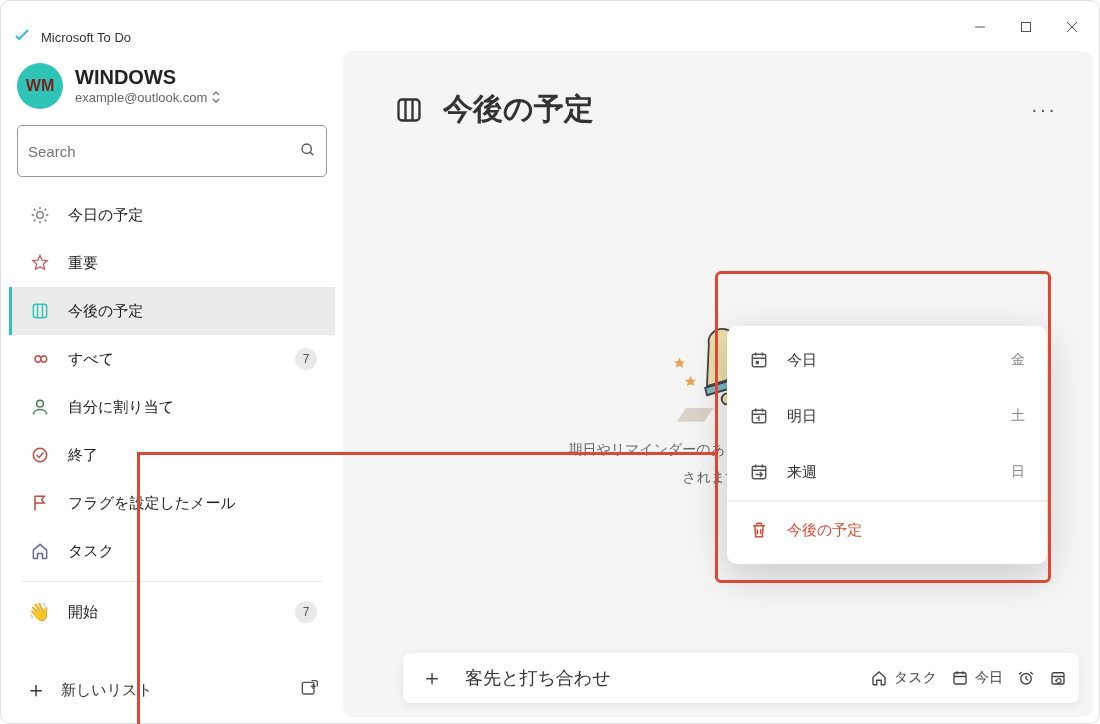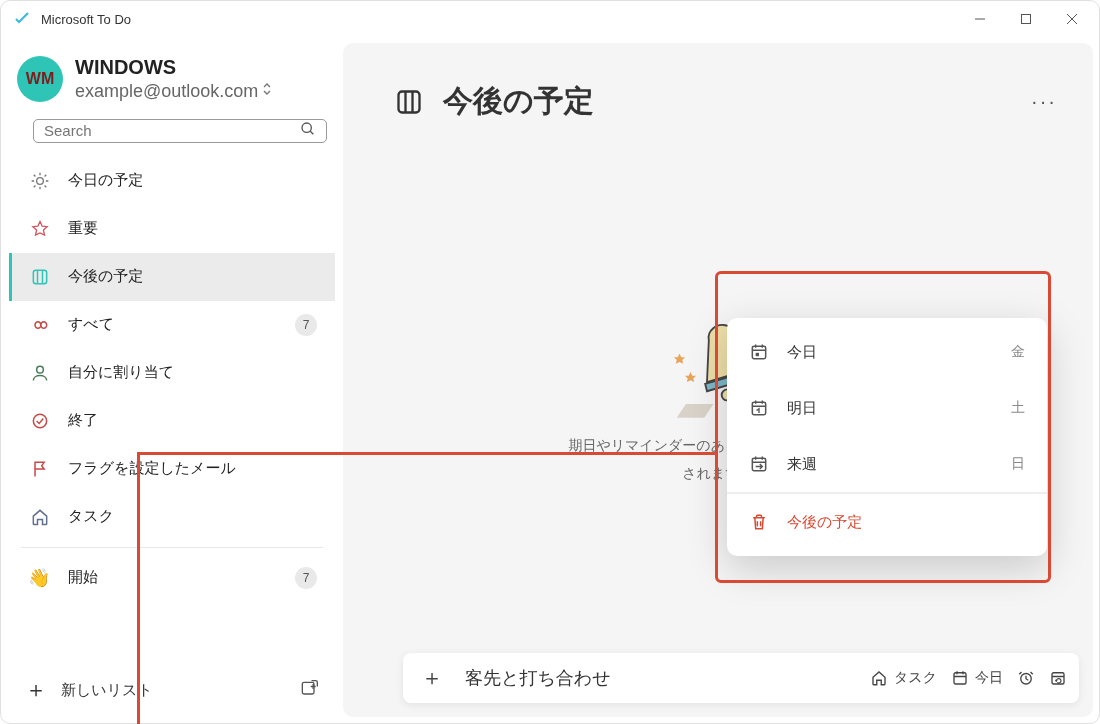--- a/index.html
+++ b/index.html
@@ -1,36 +1,36 @@
 <!DOCTYPE html>
 <html><head>
   <meta charset="utf-8">
   <style>
     * { margin:0; padding:0; box-sizing:border-box; font-family: "Segoe UI", "Hiragino Kaku Gothic ProN", "Meiryo", sans-serif; }
     body { background:#fff; width:1100px; height:724px; overflow:hidden; position:relative; }
 
     .window { width:1100px; height:724px; border:1px solid #e0e0e0; border-radius:10px; position:relative; background:#fff; display:flex; flex-direction:column; }
-    .titlebar { height:36px; display:flex; align-items:center; padding:0 4px 0 12px; font-size:13px; color:#333; }
+    .titlebar { height:36px; display:flex; align-items:flex-end; padding:0 4px 0 12px; font-size:13px; color:#333;margin-top:8px; }
     .titlebar .logo { width:18px; height:18px; margin-right:10px; display:flex; align-items:center; justify-content:center; }
     .titlebar-spacer { flex:1; }
     .win-controls { display:flex; }
     .win-btn { width:46px; height:36px; display:flex; align-items:center; justify-content:center; color:#555; }
     .win-btn svg { width:12px; height:12px; }
 
     .body { flex:1; display:flex; overflow:hidden; }
 
     .sidebar { width:342px; padding:12px 8px 8px 8px; display:flex; flex-direction:column; border-right:none; }
     .account { display:flex; align-items:center; padding:6px 8px 12px 8px; gap:12px; }
     .avatar { width:46px; height:46px; border-radius:50%; background:#2fc5b6; color:#7f1d1d; display:flex; align-items:center; justify-content:center; font-size:16px; font-weight:600; }
     .acct-text { display:flex; flex-direction:column; line-height:1.25; }
     .acct-name { font-weight:600; font-size:20px; color:#222; }
-    .acct-email { font-size:18px; color:#666; display:flex; align-items:center; gap:4px; }
+    .acct-email { font-size:13px; color:#666; display:flex; align-items:center; gap:4px; }
     .chevron-ud { font-size:11px; color:#777; }
 
-    .search { margin:4px 8px 14px 24px; height:24px; border:1px solid #999; border-radius:5px; display:flex; align-items:center; padding:0 10px; color:#555; font-size:15px; }
+    .search { margin:4px 8px 14px 8px; height:52px; border:1px solid #999; border-radius:5px; display:flex; align-items:center; padding:0 10px; color:#555; font-size:15px; }
     .search input { border:none; outline:none; flex:1; font-size:15px; color:#333; background:transparent; }
     .search .icon { margin-left:auto; color:#555; }
 
     .nav { display:flex; flex-direction:column; }
     .nav-item { height:48px; display:flex; align-items:center; padding:0 18px; gap:18px; color:#222; font-size:15px; border-left:3px solid transparent; }
     .nav-item .icon { width:20px; height:20px; display:flex; align-items:center; justify-content:center; color:#666; }
     .nav-item .badge { margin-left:auto; width:22px; height:22px; border-radius:50%; background:#e9e9e9; color:#555; font-size:12px; display:flex; align-items:center; justify-content:center; }
     .nav-item.active { background:#ebebeb; border-left-color:#2fc5b6; }
     .nav-sep { height:1px; background:#e8e8e8; margin:6px 12px; }
 

